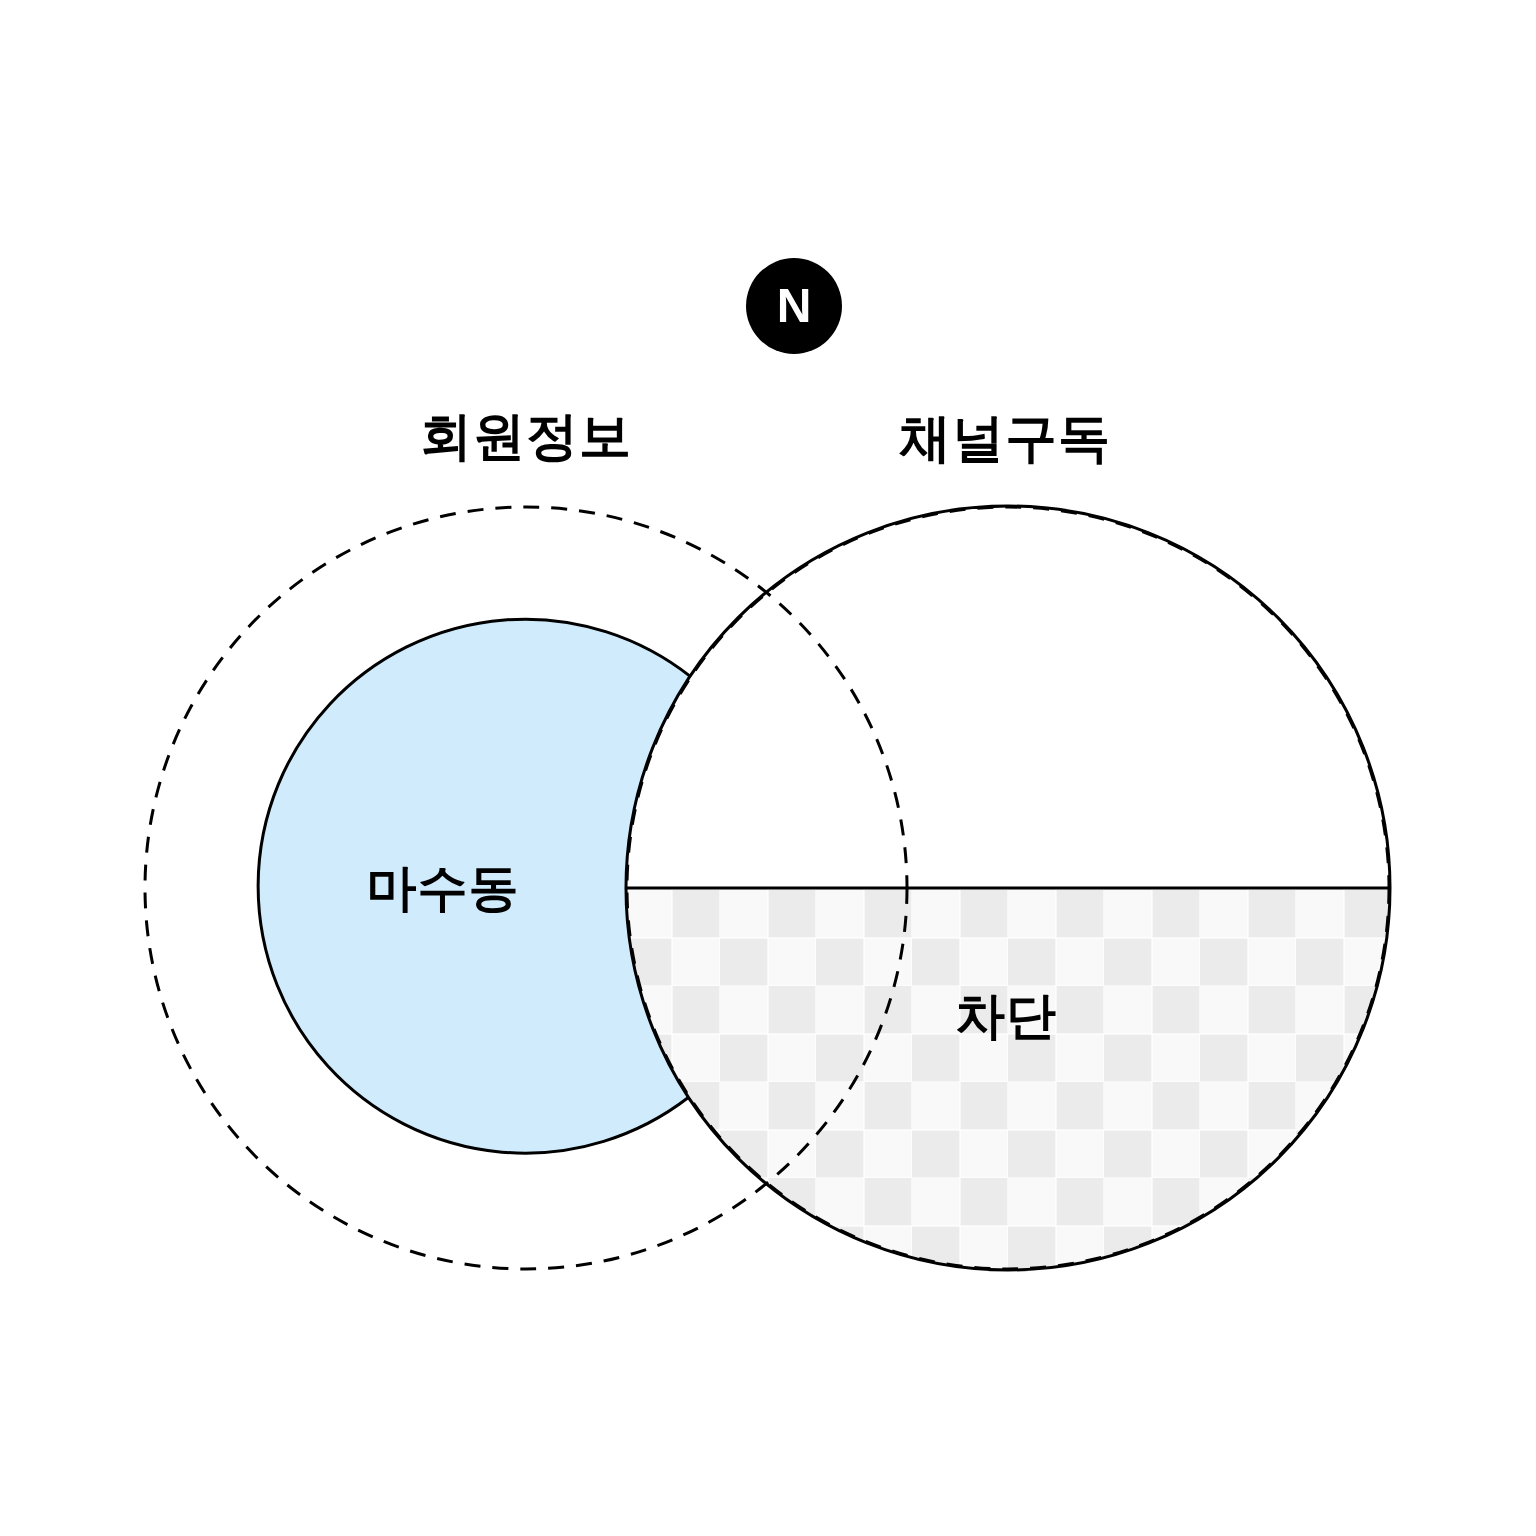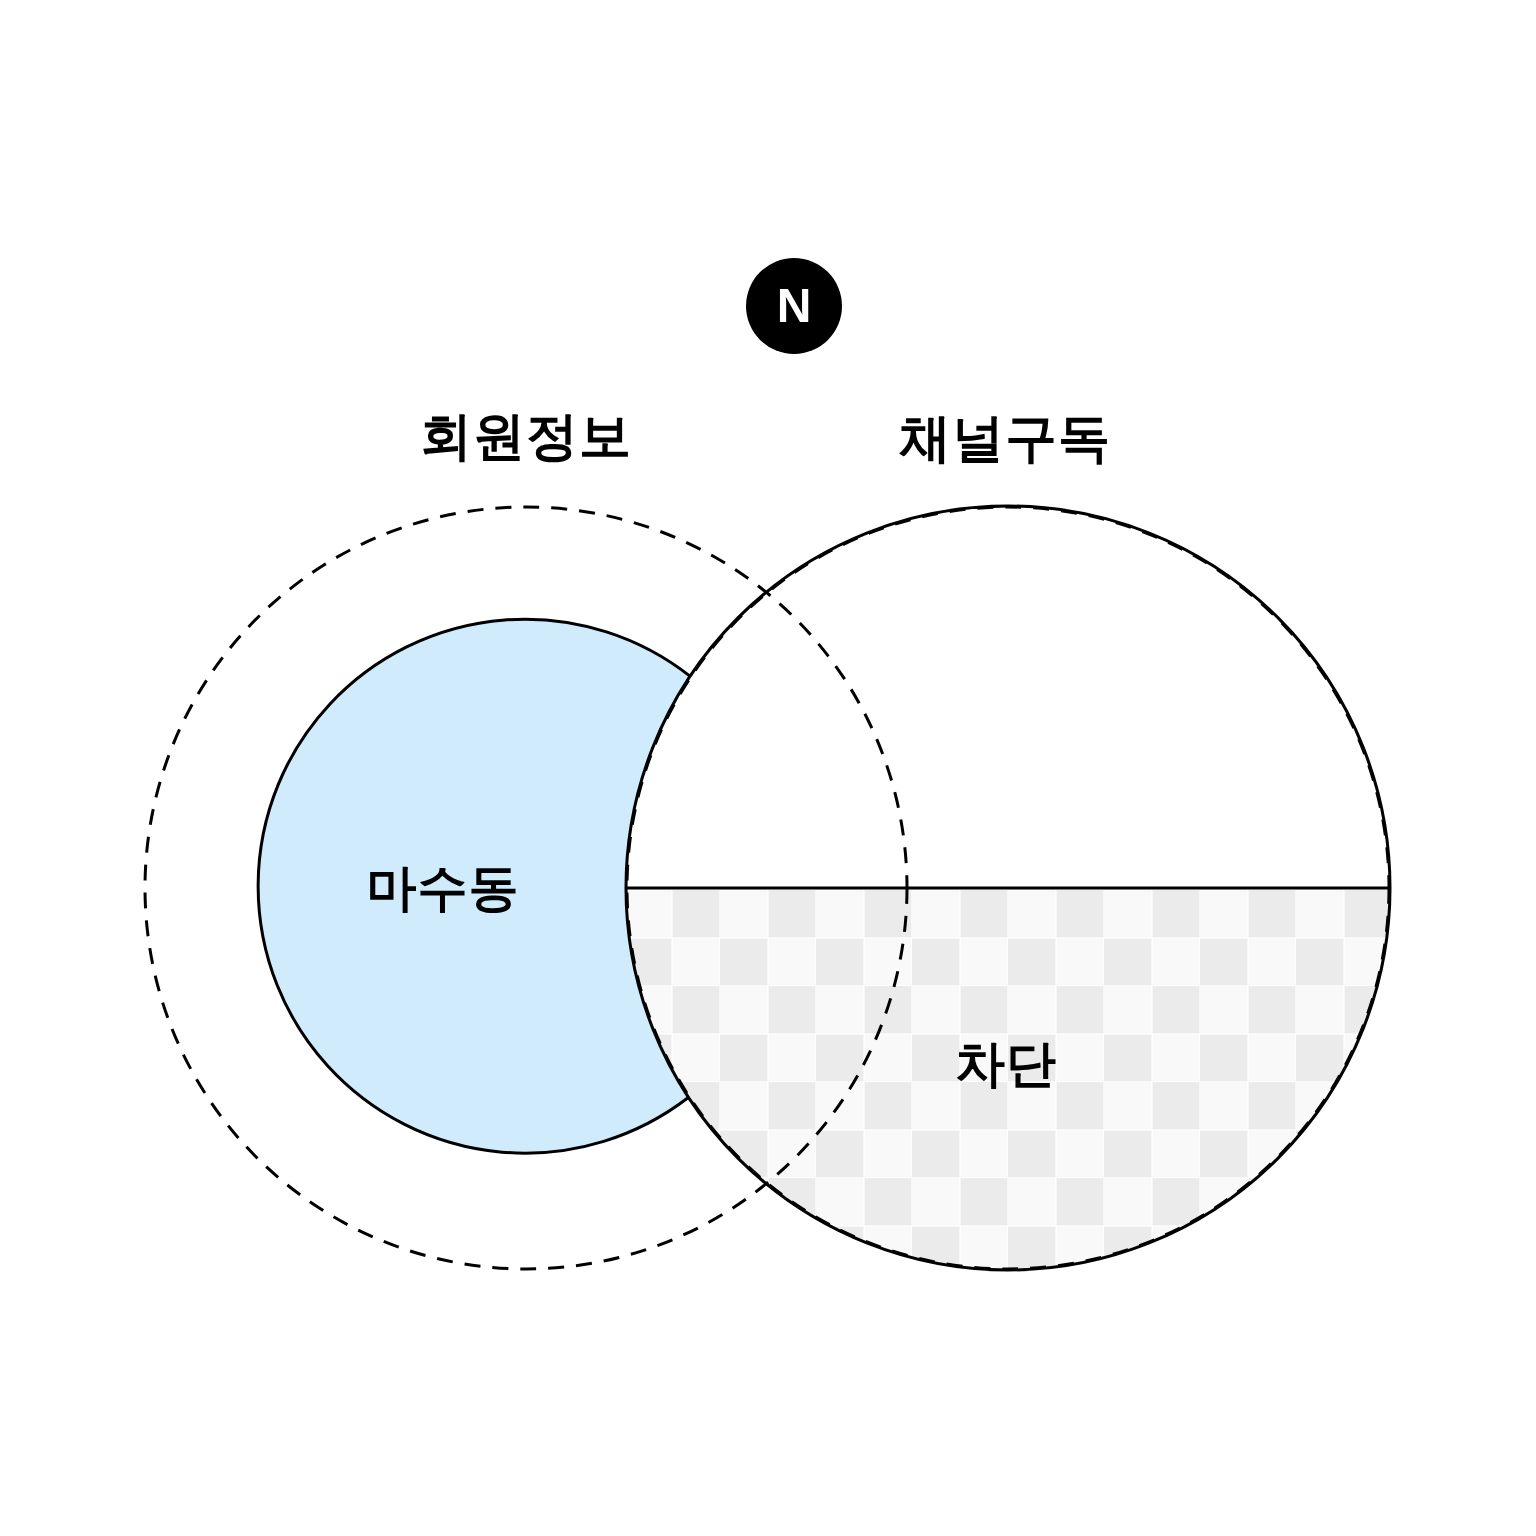--- a/index.html
+++ b/index.html
@@ -100,13 +100,13 @@
 </svg>
 
 <div class="badge">
   <span>N</span>
 </div>
 
 <div class="label set-title" style="left:526px; top:436px;">회원정보</div>
 <div class="label set-title" style="left:1005px; top:438px;">채널구독</div>
 
 <div class="label region-label" style="left:425px; top:888px;margin-left:18px;">마수동</div>
-<div class="label region-label" style="left:1006px; top:1064px;">차단</div>
+<div class="label region-label" style="left:1006px; top:1016px;">차단</div>
 
 </body></html>

